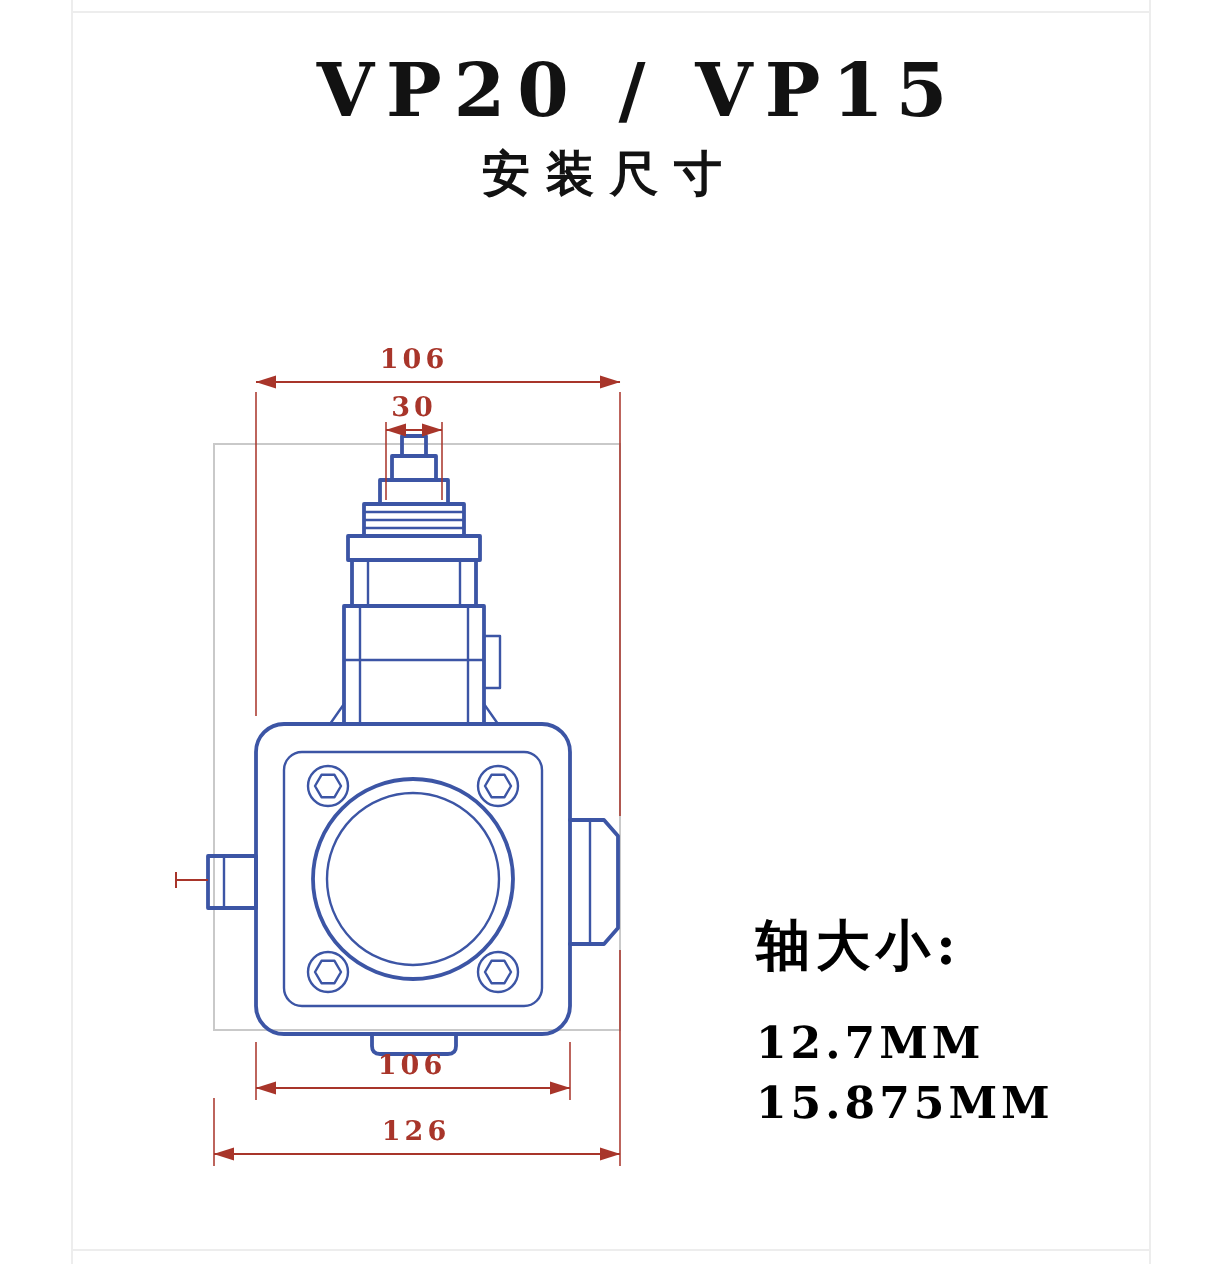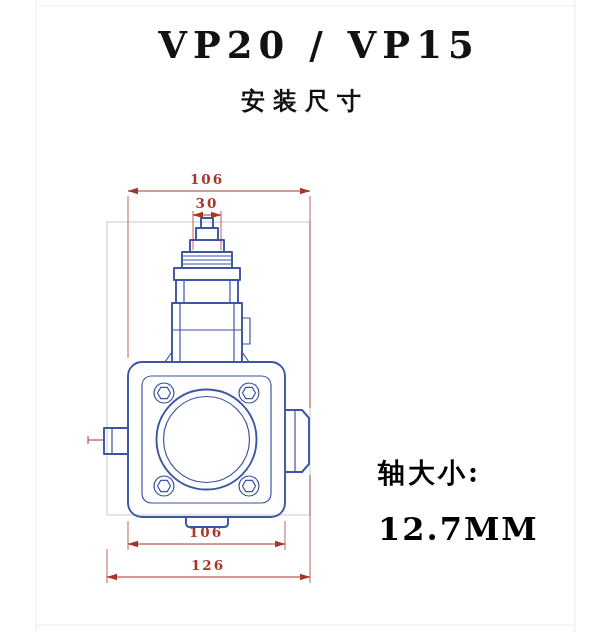--- a/index.html
+++ b/index.html
@@ -4,42 +4,42 @@
 <style>
   * { margin:0; padding:0; box-sizing:border-box; }
   html,body { background:#ffffff; }
   body { font-family:"Liberation Serif","DejaVu Serif",serif; }
 
   .page { position:relative; width:610px; height:632px; background:#ffffff; overflow:hidden; margin:0 auto; }
 
   .title-block { position:absolute; top:24px; left:0; width:100%; text-align:center; color:var(--title,#111); }
   .title-line { font-family:"DejaVu Serif","Liberation Serif",serif; font-weight:bold;
                 font-size:37px; letter-spacing:6px; line-height:1.15; white-space:nowrap;padding-left:28px; }
-  .subtitle   { margin-top:18px; font-family:Liberation Mono, monospace;
+  .subtitle   { margin-top:4px; font-family:Liberation Mono, monospace;
                 font-weight:bold; font-size:24px; letter-spacing:8px; }
 
   svg.diagram { position:absolute; top:0; left:0; width:610px; height:632px; }
 
   
   .blue    { stroke:var(--drawing,#3c55a5); fill:none; stroke-width:1.9; stroke-linejoin:round; stroke-linecap:round; }
   .thin    { stroke-width:1.2; }
   .graybox { stroke:var(--frame,#c9c9c9); fill:none; stroke-width:1; }
   .pageline{ stroke:var(--page-border,#ededed); fill:none; stroke-width:1; }
 
   .dim-g   { stroke:var(--dimension,#a8352a); fill:none; stroke-width:1; }
   .ext     { stroke-width:0.9; opacity:0.85; }
   .dim-text{ fill:var(--dimension,#a8352a); stroke:none; text-anchor:middle; letter-spacing:2px;
              font-family:"DejaVu Serif","Liberation Serif",serif; font-weight:bold; font-size:13.5px; }
   .arrow   { fill:var(--dimension,#a8352a); stroke:none; }
 
   .shaft-block { position:absolute; left:378px; top:455px; color:#000; }
   .shaft-label { font-family:"DejaVu Serif","Liberation Serif",serif; font-weight:bold;
                  font-size:27px; letter-spacing:3px; margin-bottom:17px; white-space:nowrap; }
   .shaft-size  { font-family:"DejaVu Serif","Liberation Serif",serif; font-weight:bold;
-                 font-size:32px; letter-spacing:2px; line-height:1.35; white-space:nowrap; }
+                 font-size:22px; letter-spacing:2px; line-height:1.35; white-space:nowrap; }
 </style>
 </head>
 <body>
 
 <div class="page">
 
   <div class="title-block">
     <div class="title-line">VP20 / VP15</div>
     <div class="subtitle">安装尺寸</div>
   </div>
@@ -162,15 +162,16 @@
       <g>
         <line x1="88" y1="440" x2="104" y2="440"></line>
         <line x1="88" y1="436" x2="88" y2="444"></line>
       </g>
     </g>
   </svg>
 
   <div class="shaft-block">
     <div class="shaft-label">轴大小:</div>
     <div class="shaft-size">12.7MM</div>
+    <div class="shaft-size">15.875MM</div>
   </div>
 
 </div>
 
 </body></html>

